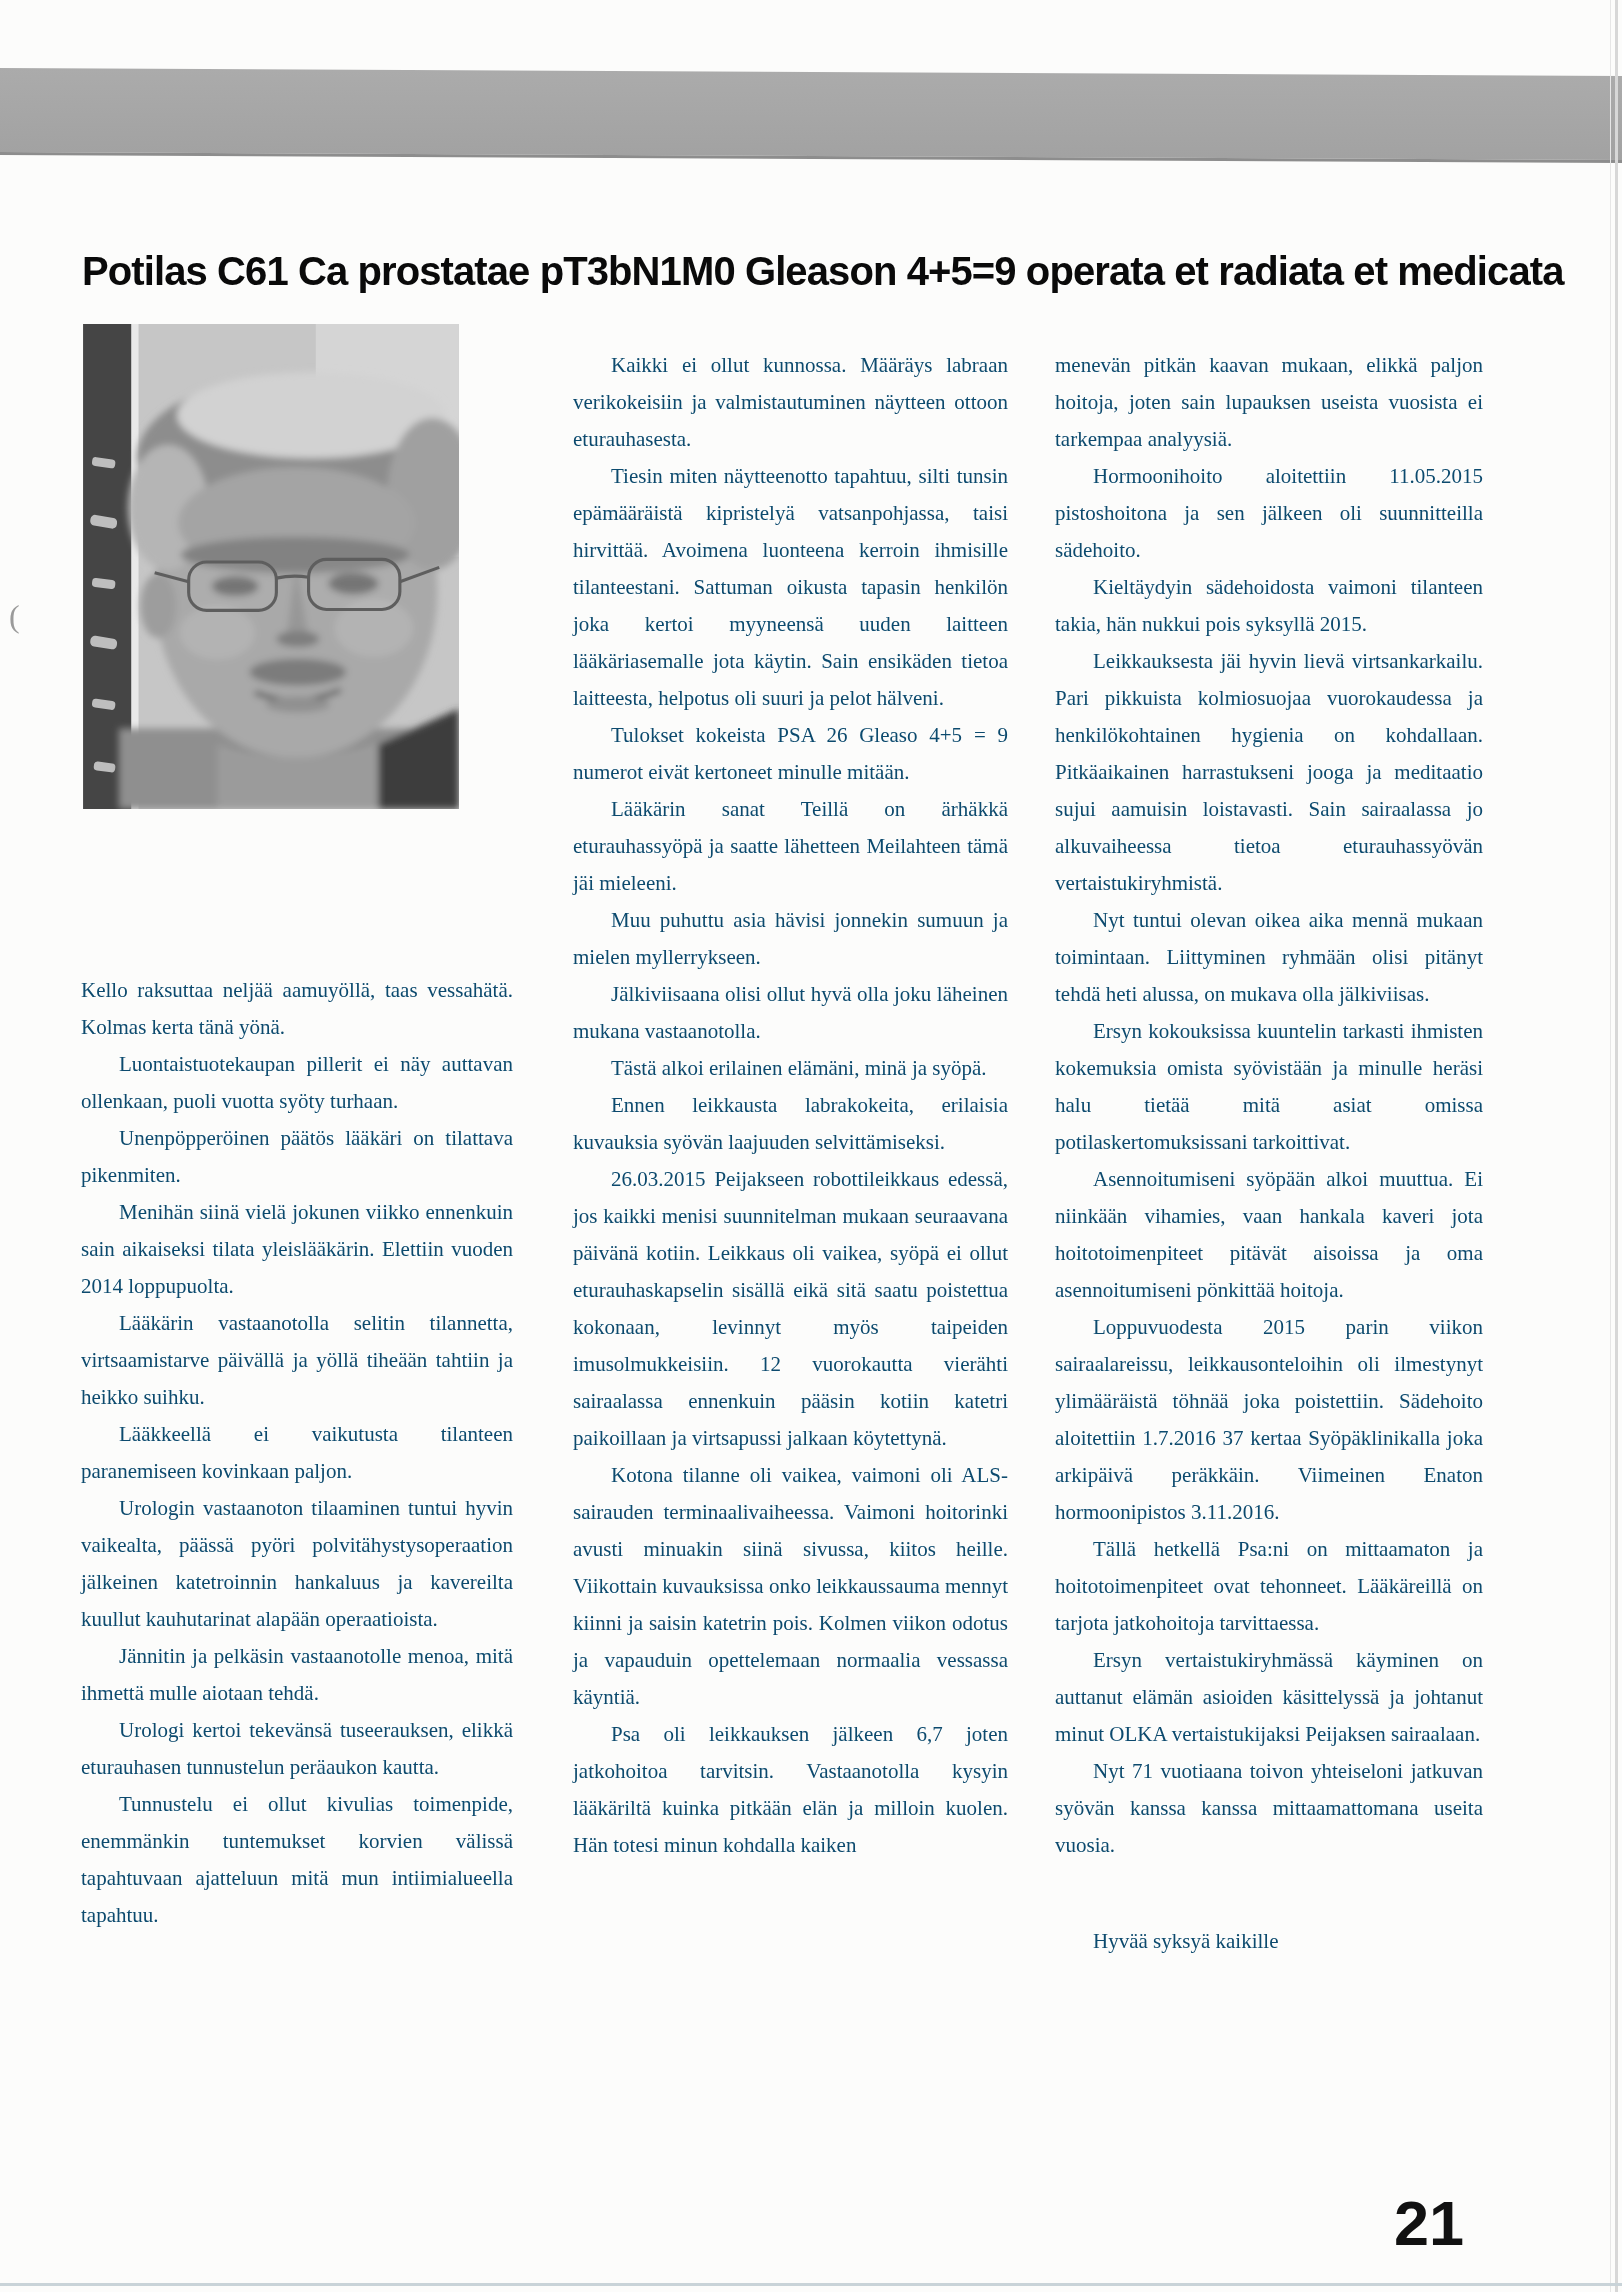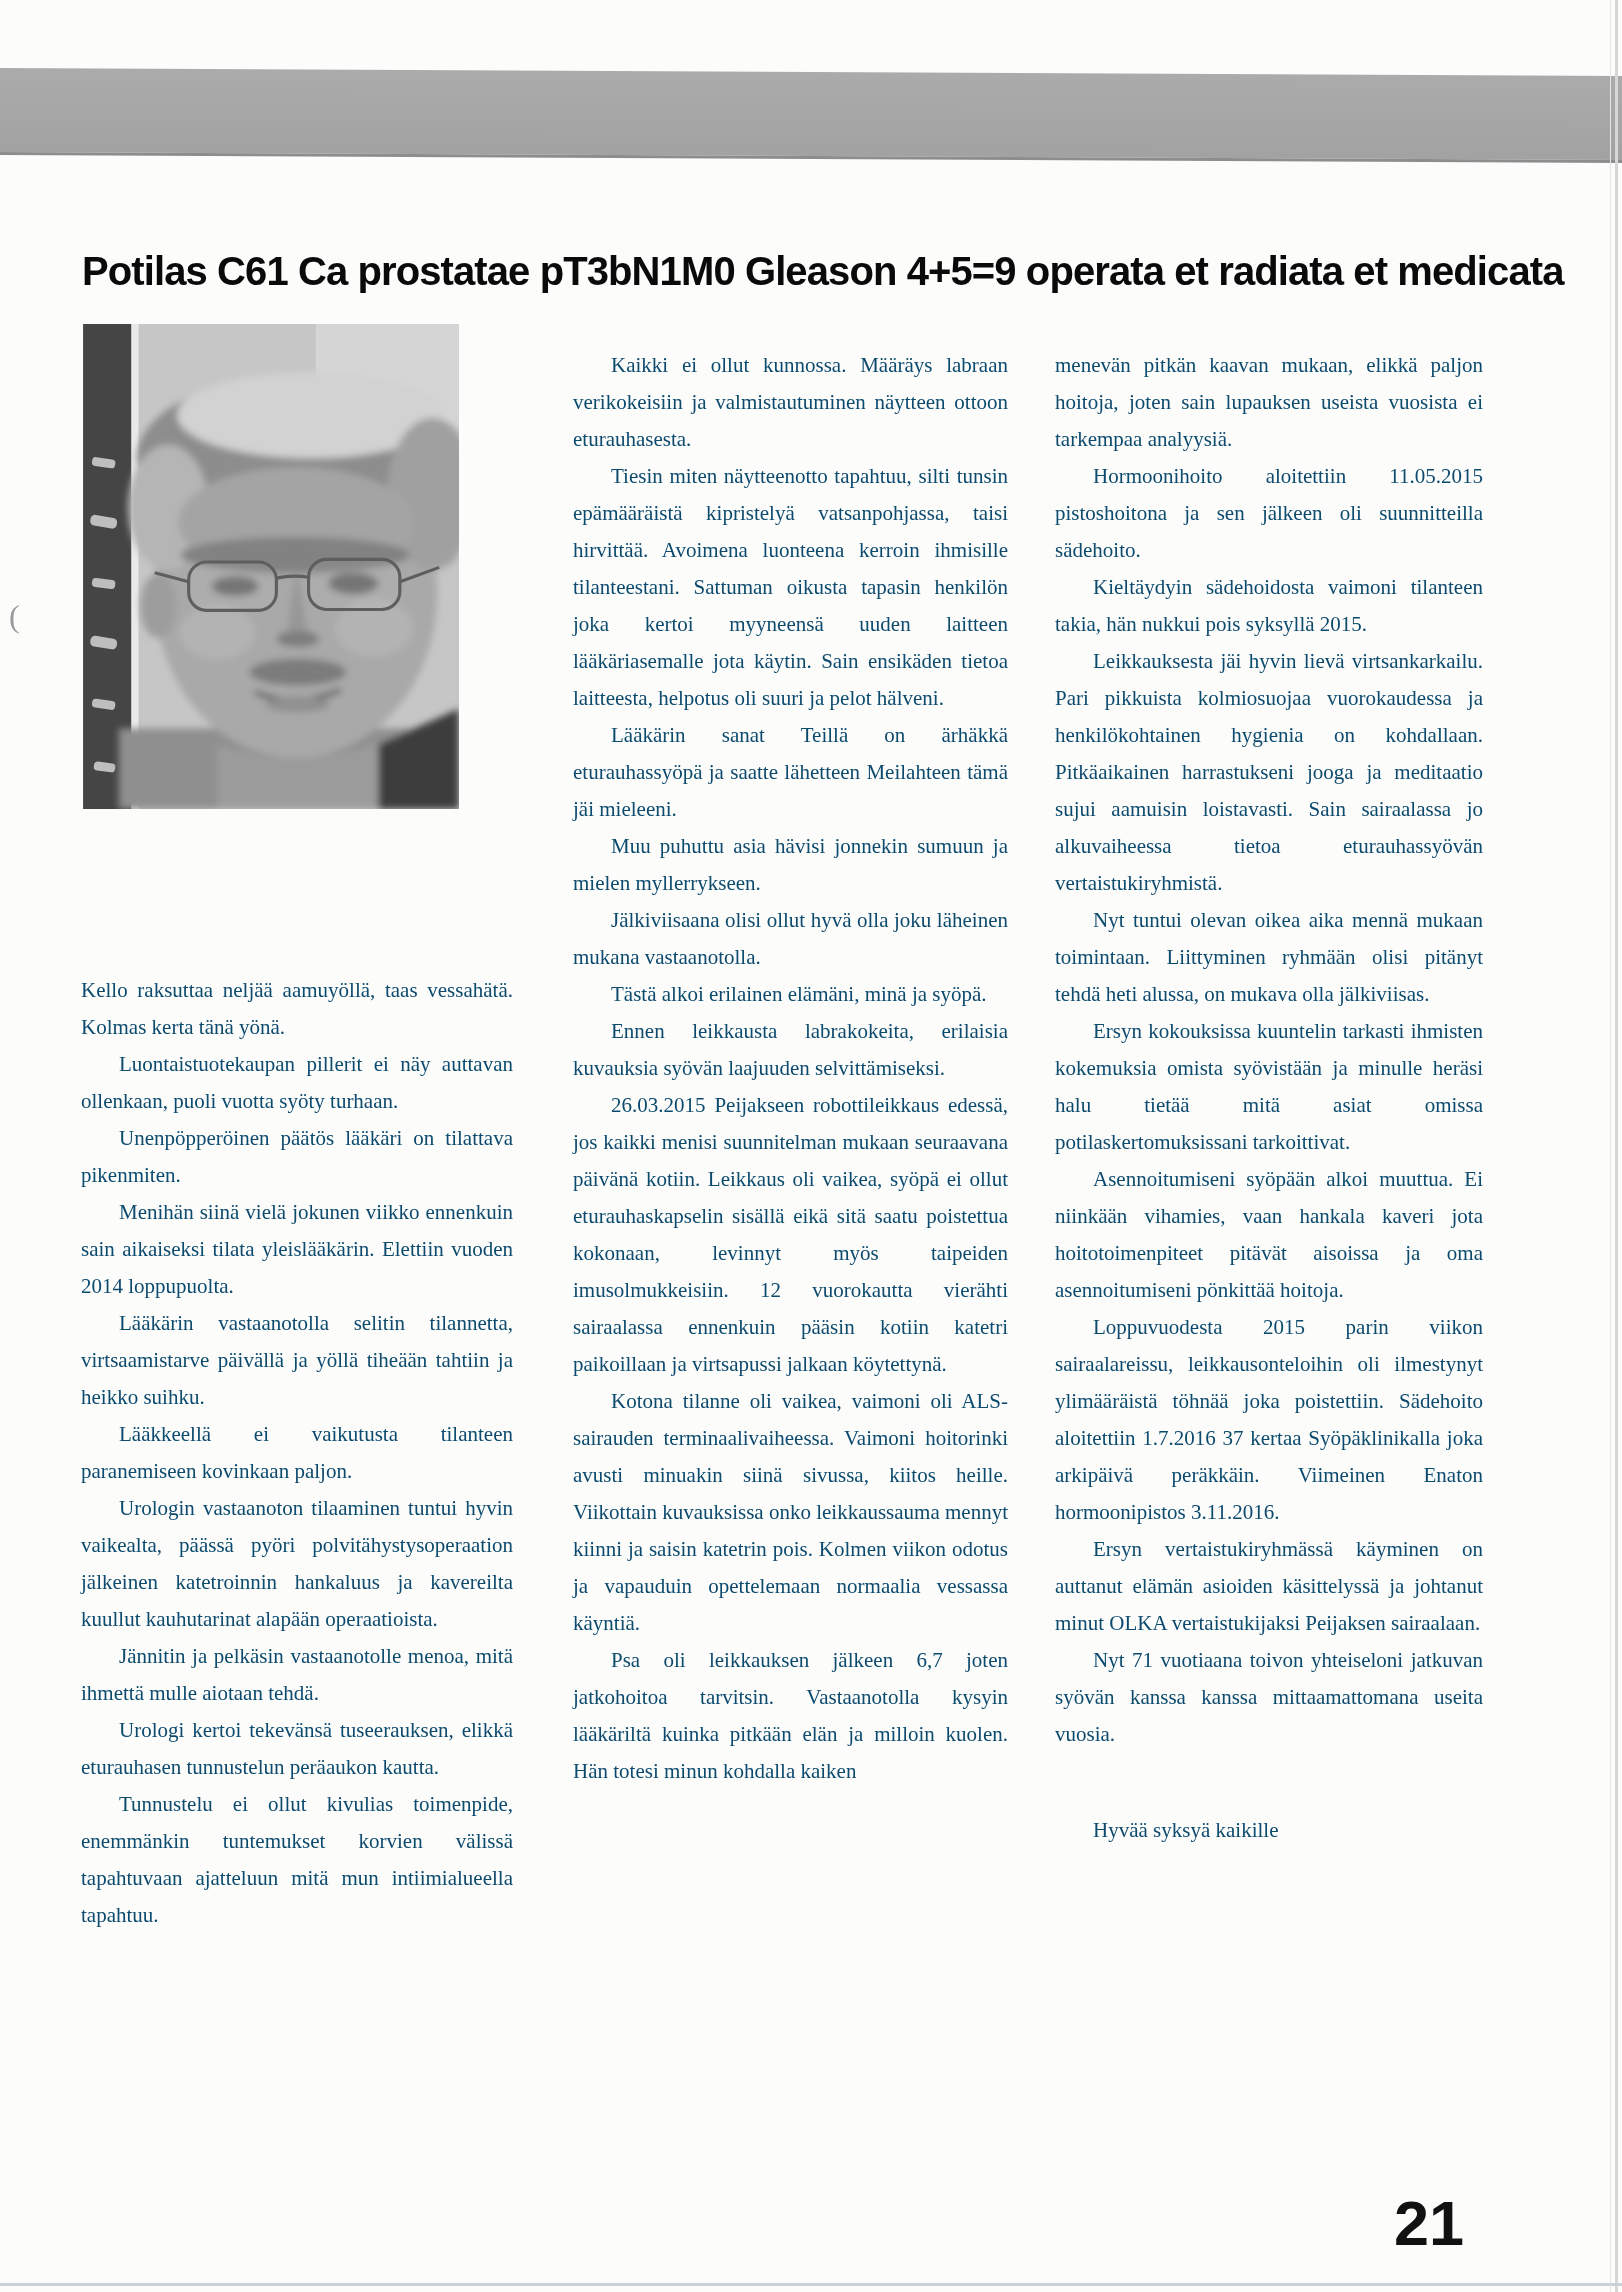--- a/index.html
+++ b/index.html
@@ -166,38 +166,40 @@
       <p class="indent">Lääkärin vastaanotolla selitin tilannetta, virtsaamistarve päivällä ja yöllä tiheään tahtiin ja heikko suihku.</p>
       <p class="indent">Lääkkeellä ei vaikutusta tilanteen paranemiseen kovinkaan paljon.</p>
       <p class="indent">Urologin vastaanoton tilaaminen tuntui hyvin vaikealta, päässä pyöri polvitähystysoperaation jälkeinen katetroinnin hankaluus ja kavereilta kuullut kauhutarinat alapään operaatioista.</p>
       <p class="indent">Jännitin ja pelkäsin vastaanotolle menoa, mitä ihmettä mulle aiotaan tehdä.</p>
       <p class="indent">Urologi kertoi tekevänsä tuseerauksen, elikkä eturauhasen tunnustelun peräaukon kautta.</p>
       <p class="indent">Tunnustelu ei ollut kivulias toimenpide, enemmänkin tuntemukset korvien välissä tapahtuvaan ajatteluun mitä mun intiimialueella tapahtuu.</p>
     </section>
   <section class="col col2">
       <p class="indent">Kaikki ei ollut kunnossa. Määräys labraan verikokeisiin ja valmistautuminen näytteen ottoon eturauhasesta.</p>
       <p class="indent">Tiesin miten näytteenotto tapahtuu, silti tunsin epämääräistä kipristelyä vatsanpohjassa, taisi hirvittää. Avoimena luonteena kerroin ihmisille tilanteestani. Sattuman oikusta tapasin henkilön joka kertoi myyneensä uuden laitteen lääkäriasemalle jota käytin. Sain ensikäden tietoa laitteesta, helpotus oli suuri ja pelot hälveni.</p>
+      <p class="indent">Tulokset kokeista PSA 26 Gleaso 4+5 = 9 numerot eivät kertoneet minulle mitään.</p>
       <p class="indent">Lääkärin sanat Teillä on ärhäkkä eturauhassyöpä ja saatte lähetteen Meilahteen tämä jäi mieleeni.</p>
       <p class="indent">Muu puhuttu asia hävisi jonnekin sumuun ja mielen myllerrykseen.</p>
       <p class="indent">Jälkiviisaana olisi ollut hyvä olla joku läheinen mukana vastaanotolla.</p>
       <p class="indent">Tästä alkoi erilainen elämäni, minä ja syöpä.</p>
       <p class="indent">Ennen leikkausta labrakokeita, erilaisia kuvauksia syövän laajuuden selvittämiseksi.</p>
       <p class="indent">26.03.2015 Peijakseen robottileikkaus edessä, jos kaikki menisi suunnitelman mukaan seuraavana päivänä kotiin. Leikkaus oli vaikea, syöpä ei ollut eturauhaskapselin sisällä eikä sitä saatu poistettua kokonaan, levinnyt myös taipeiden imusolmukkeisiin. 12 vuorokautta vierähti sairaalassa ennenkuin pääsin kotiin katetri paikoillaan ja virtsapussi jalkaan köytettynä.</p>
       <p class="indent">Kotona tilanne oli vaikea, vaimoni oli ALS-sairauden terminaalivaiheessa. Vaimoni hoitorinki avusti minuakin siinä sivussa, kiitos heille. Viikottain kuvauksissa onko leikkaussauma mennyt kiinni ja saisin katetrin pois. Kolmen viikon odotus ja vapauduin opettelemaan normaalia vessassa käyntiä.</p>
       <p class="indent">Psa oli leikkauksen jälkeen 6,7 joten jatkohoitoa tarvitsin. Vastaanotolla kysyin lääkäriltä kuinka pitkään elän ja milloin kuolen. Hän totesi minun kohdalla kaiken</p>
     </section>
   <section class="col col3">
       <p>menevän pitkän kaavan mukaan, elikkä paljon hoitoja, joten sain lupauksen useista vuosista ei tarkempaa analyysiä.</p>
       <p class="indent">Hormoonihoito aloitettiin 11.05.2015 pistoshoitona ja sen jälkeen oli suunnitteilla sädehoito.</p>
       <p class="indent">Kieltäydyin sädehoidosta vaimoni tilanteen takia, hän nukkui pois syksyllä 2015.</p>
       <p class="indent">Leikkauksesta jäi hyvin lievä virtsankarkailu. Pari pikkuista kolmiosuojaa vuorokaudessa ja henkilökohtainen hygienia on kohdallaan. Pitkäaikainen harrastukseni jooga ja meditaatio sujui aamuisin loistavasti. Sain sairaalassa jo alkuvaiheessa tietoa eturauhassyövän vertaistukiryhmistä.</p>
       <p class="indent">Nyt tuntui olevan oikea aika mennä mukaan toimintaan. Liittyminen ryhmään olisi pitänyt tehdä heti alussa, on mukava olla jälkiviisas.</p>
       <p class="indent">Ersyn kokouksissa kuuntelin tarkasti ihmisten kokemuksia omista syövistään ja minulle heräsi halu tietää mitä asiat omissa potilaskertomuksissani tarkoittivat.</p>
       <p class="indent">Asennoitumiseni syöpään alkoi muuttua.  Ei niinkään vihamies, vaan hankala kaveri jota hoitotoimenpiteet pitävät aisoissa ja oma asennoitumiseni pönkittää hoitoja.</p>
       <p class="indent">Loppuvuodesta 2015 parin viikon sairaalareissu, leikkausonteloihin oli ilmestynyt ylimääräistä töhnää joka poistettiin. Sädehoito aloitettiin 1.7.2016 37 kertaa Syöpäklinikalla joka arkipäivä peräkkäin. Viimeinen Enaton hormoonipistos 3.11.2016.</p>
+      <p class="indent">Tällä hetkellä Psa:ni on mittaamaton ja hoitotoimenpiteet ovat tehonneet. Lääkäreillä on tarjota jatkohoitoja tarvittaessa.</p>
       <p class="indent">Ersyn vertaistukiryhmässä käyminen on auttanut elämän asioiden käsittelyssä ja johtanut minut OLKA vertaistukijaksi Peijaksen sairaalaan.</p>
       <p class="indent">Nyt 71 vuotiaana toivon yhteiseloni jatkuvan syövän kanssa kanssa mittaamattomana useita vuosia.</p>
       <p class="indent gap">Hyvää syksyä kaikille</p>
     </section>
 
   <div class="pageno">21</div>
 
   <div class="stray-mark">(</div>
   <div class="edge-right"></div>
   <div class="edge-right2"></div>

